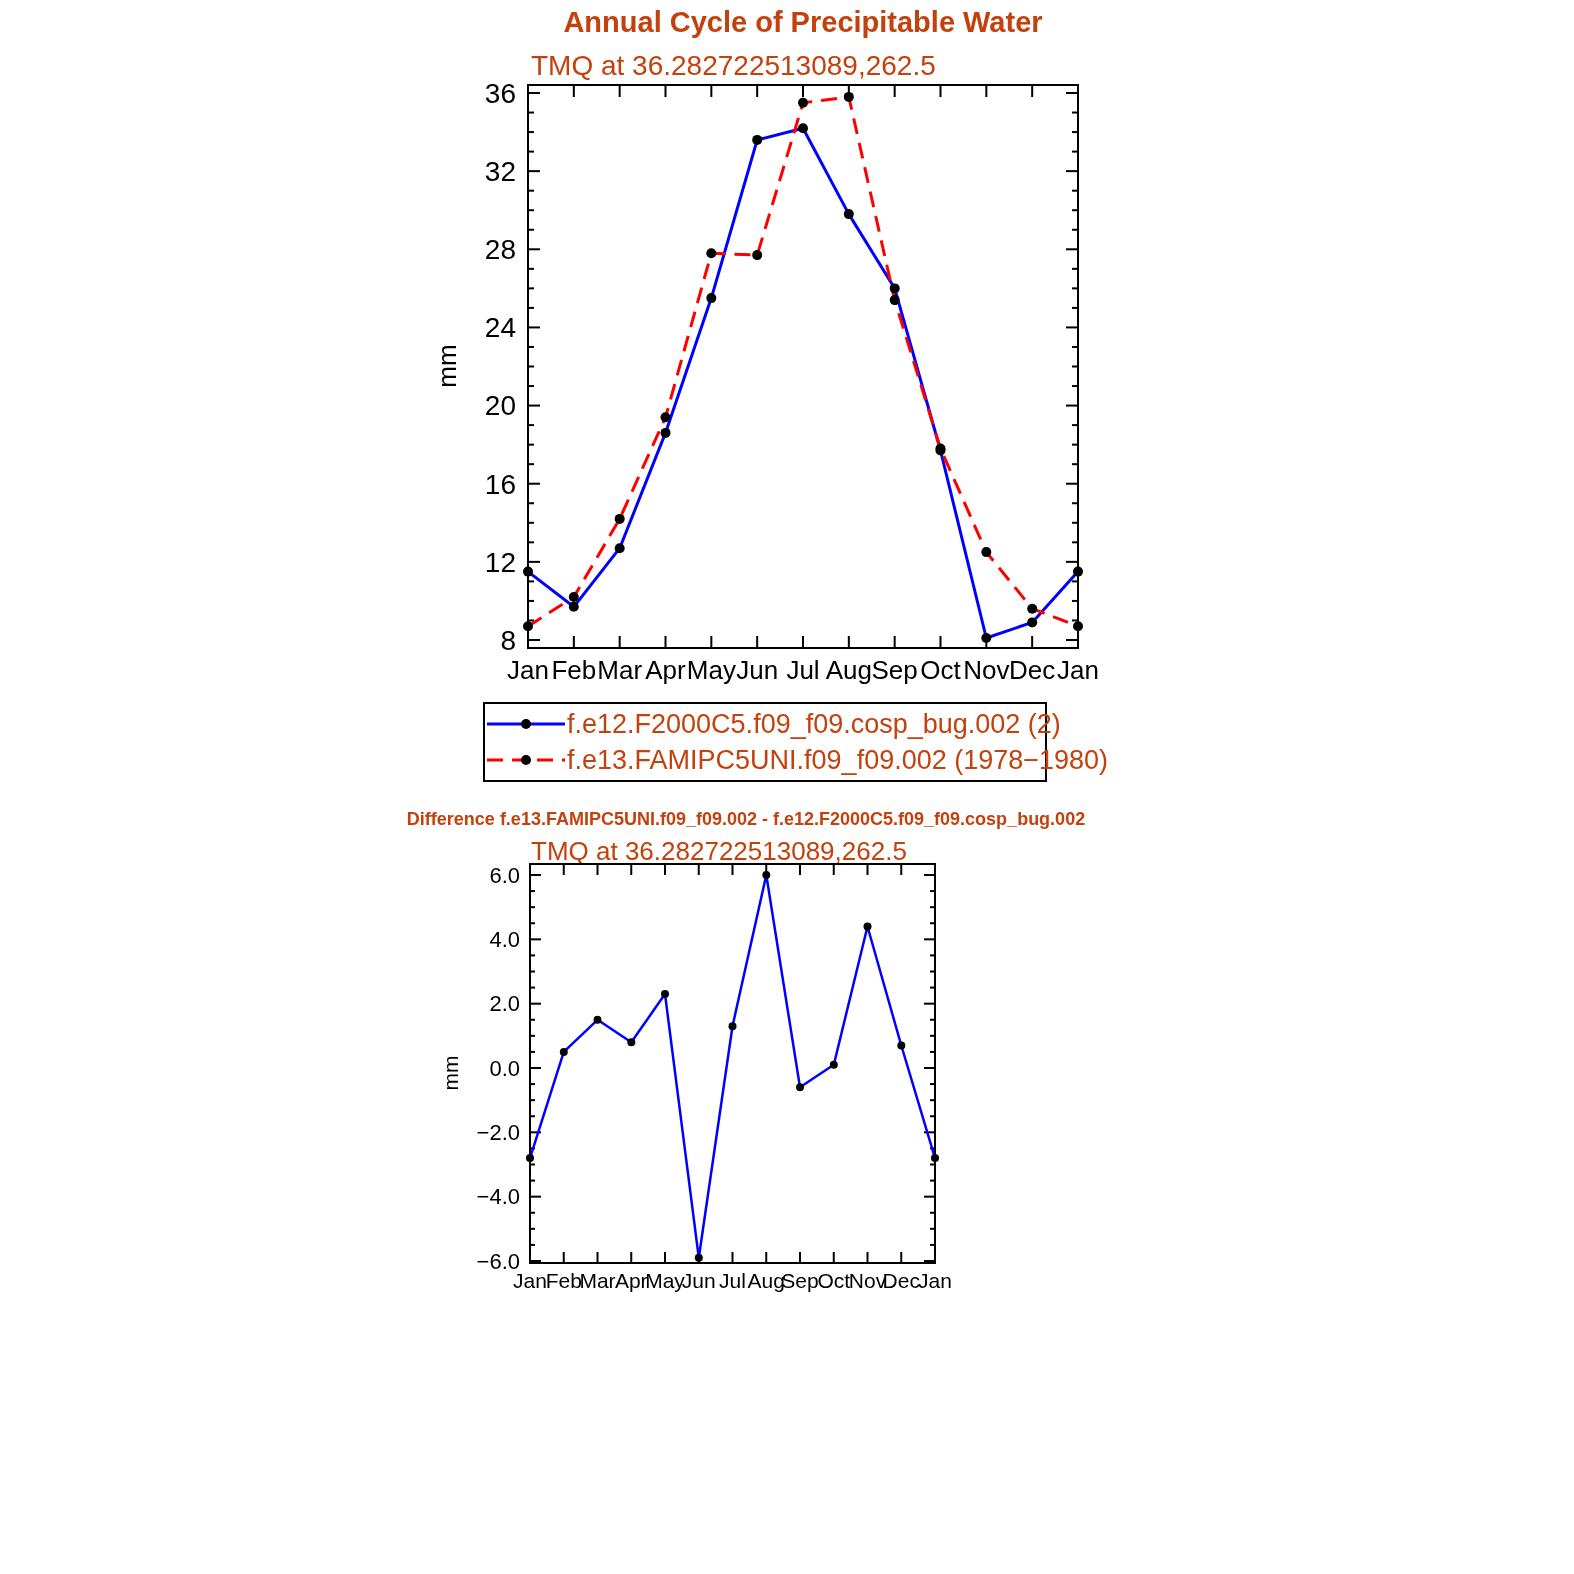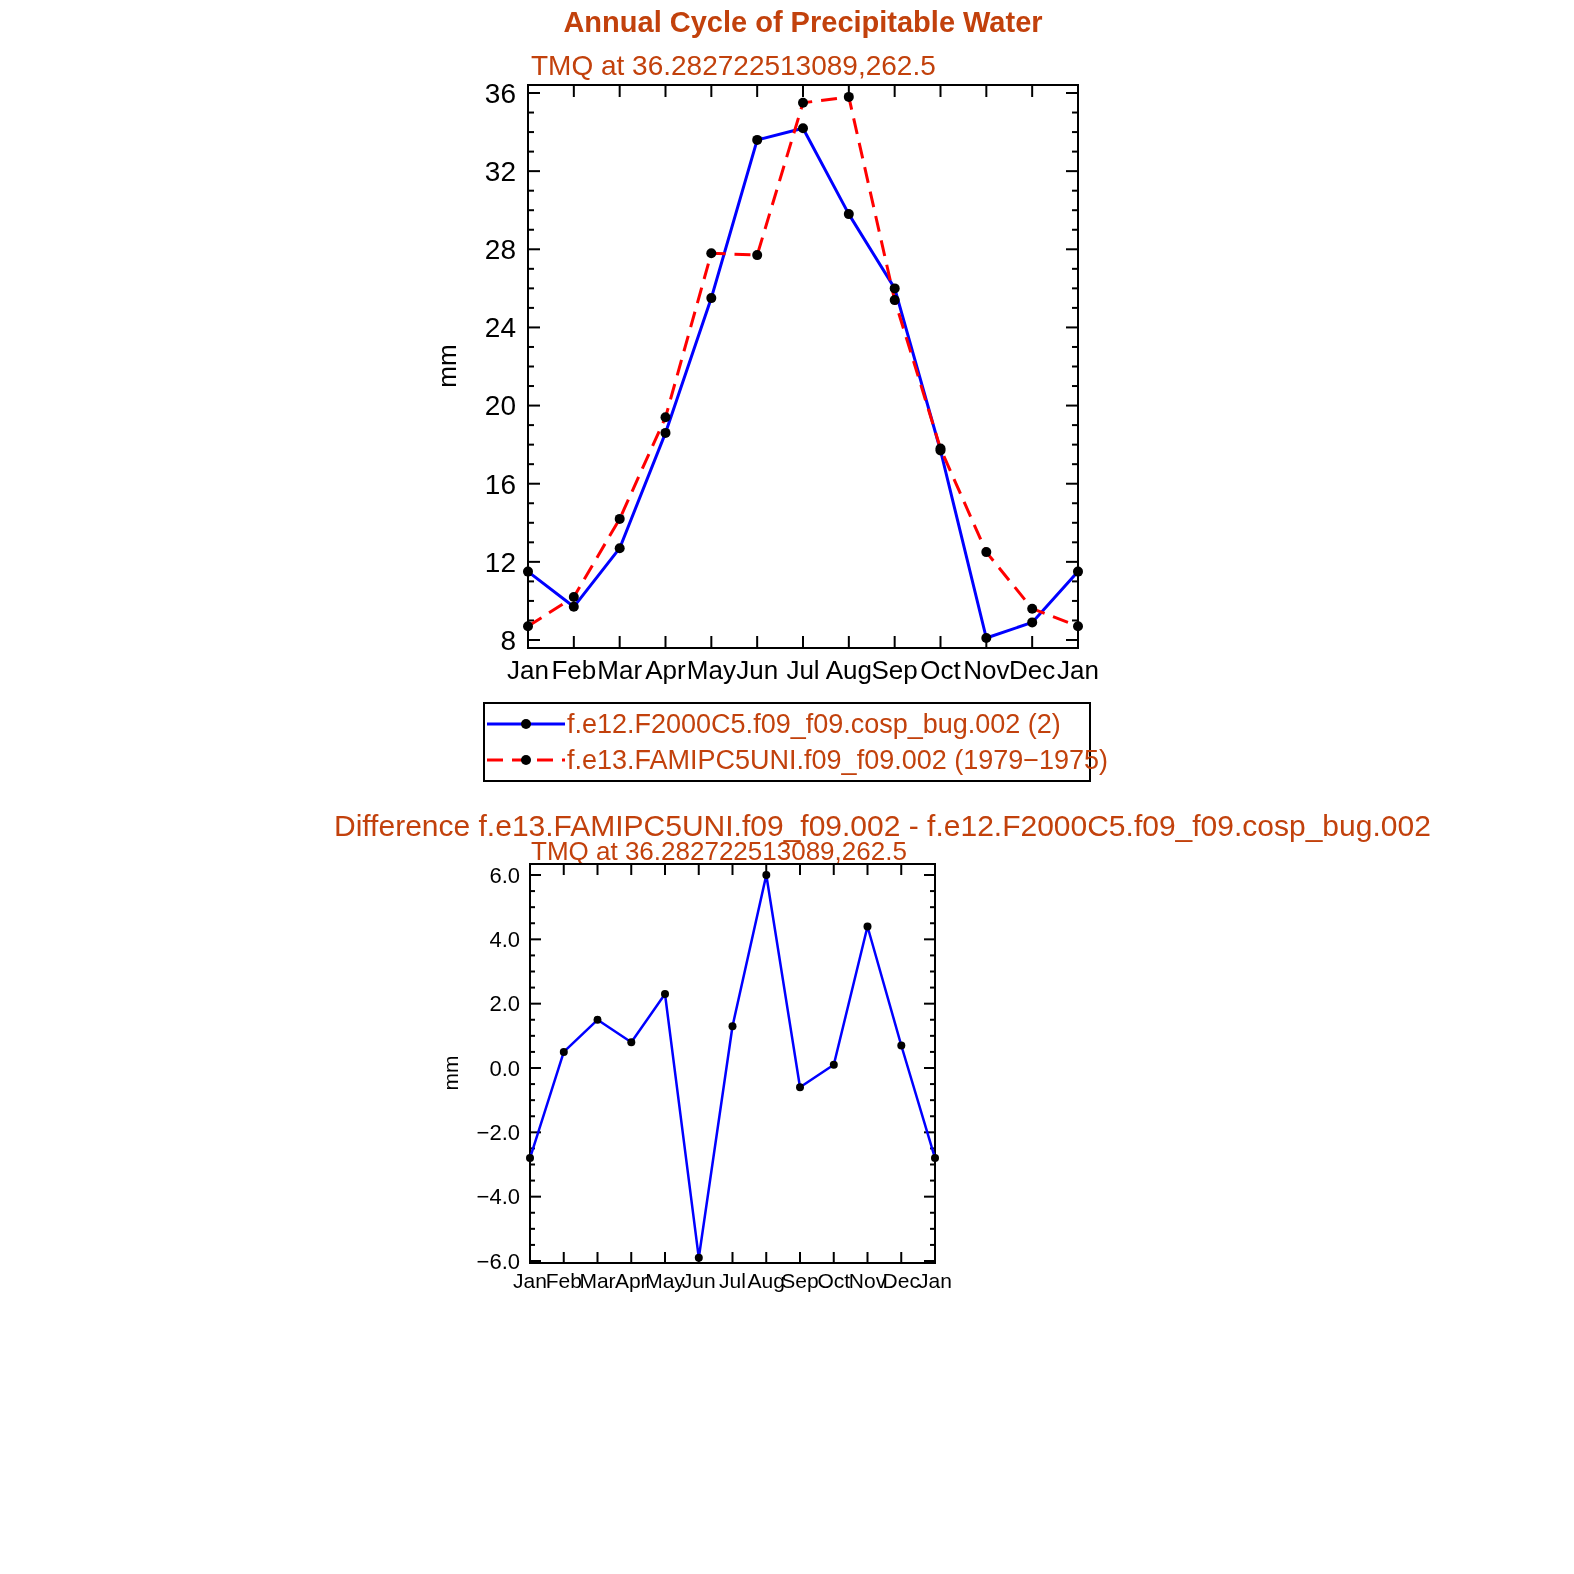--- a/index.html
+++ b/index.html
@@ -28,45 +28,45 @@
   }
   .chart1-svg {
     position: absolute;
     left: 440px; top: 70px;
     width: 700px; height: 620px;
     overflow: visible;
   }
   .legend {
     position: absolute;
     left: 483px; top: 702px;
-    width: 608px;
+    width: 564px;
     border: 2px solid #000000;
     background: #ffffff;
     display: flex;
     flex-direction: column;
     justify-content: flex-start;
     padding: 2px 0 2px 0;
     box-sizing: border-box;
   }
   .legend-row {
     display: flex;
     align-items: center;
     height: 36px;
   }
   .legend-sample { flex: 0 0 auto; }
   .legend-label {
     font-size: 27px;
     white-space: nowrap;
   }
   .title2 {
     position: absolute;
-    left: 334px; top: 809px; width: 800px;
+    left: 346px; top: 809px; width: 800px;
     text-align: center;
-    font-size: 30px;
-    font-weight: normal;
+    font-size: 18px;
+    font-weight: bold;
     white-space: nowrap;
   }
   .subtitle2 {
     position: absolute;
     left: 531px; top: 836px;
     font-size: 26px;
     white-space: nowrap;
   }
   .chart2-svg {
     position: absolute;
@@ -238,21 +238,21 @@
         <line x1="2" y1="17" x2="80" y2="17" stroke-width="3" stroke="#0000ff"></line>
         <circle cx="41" cy="17" r="5" fill="#000000"></circle>
       </svg>
       <span class="legend-label">f.e12.F2000C5.f09_f09.cosp_bug.002 (2)</span>
     </div>
     <div class="legend-row">
       <svg class="legend-sample" width="82" height="34">
         <line x1="2" y1="17" x2="80" y2="17" stroke-width="3" stroke-dasharray="16 9" stroke="#ff0000"></line>
         <circle cx="41" cy="17" r="5" fill="#000000"></circle>
       </svg>
-      <span class="legend-label">f.e13.FAMIPC5UNI.f09_f09.002 (1979−1975)</span>
+      <span class="legend-label">f.e13.FAMIPC5UNI.f09_f09.002 (1978−1980)</span>
     </div>
   </div>
 
   <div class="title2">Difference f.e13.FAMIPC5UNI.f09_f09.002 - f.e12.F2000C5.f09_f09.cosp_bug.002</div>
 
   <div class="subtitle2">TMQ at 36.282722513089,262.5</div>
 
   <svg id="chart2" class="chart2-svg" viewBox="0 0 560 490">
       <rect x="90" y="34" width="405" height="399" fill="none" stroke="#000000" stroke-width="2"></rect>
       <g stroke="#000000" stroke-width="2">

